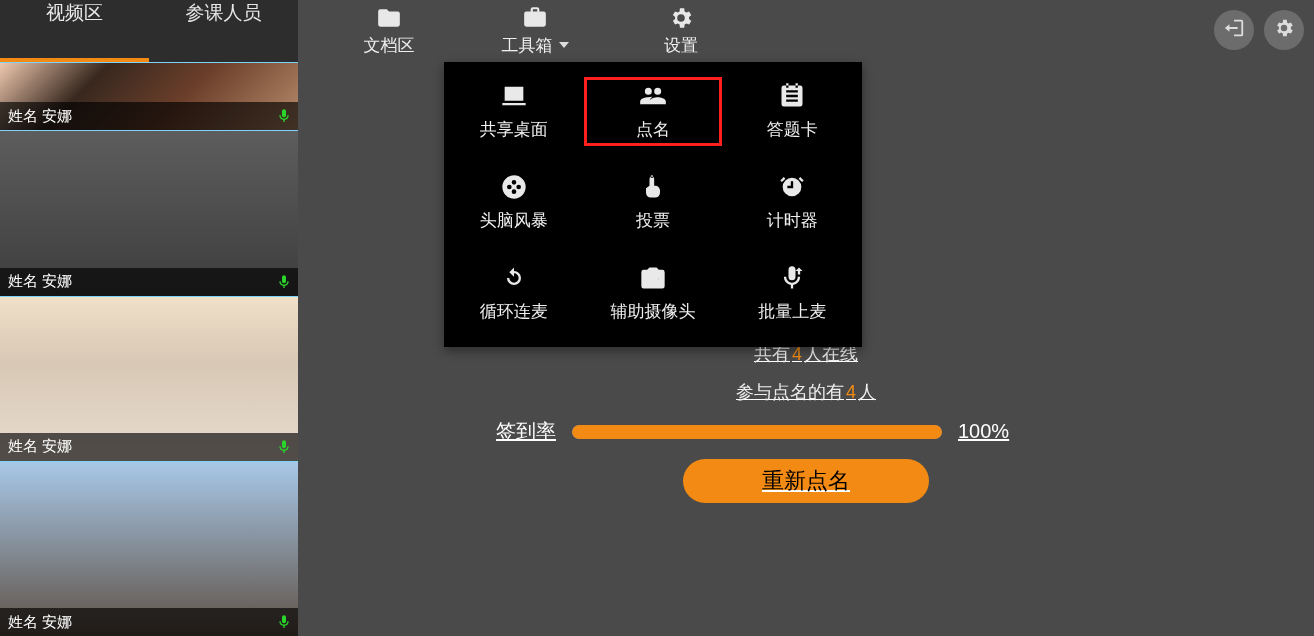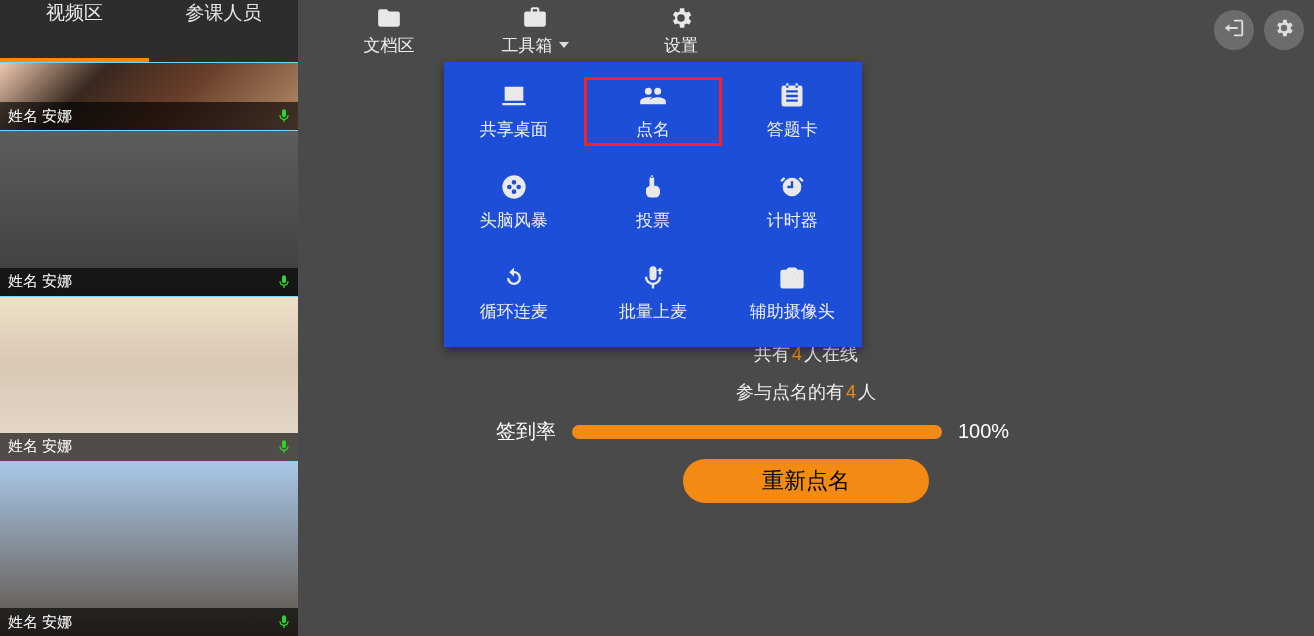--- a/index.html
+++ b/index.html
@@ -30,28 +30,28 @@
   .top-item { width:146px; display:flex; flex-direction:column; align-items:center; justify-content:center; gap:4px; cursor:pointer; color:#eee; font-size:17px;text-align:right; }
   .top-item .ico { height:24px; display:flex; align-items:center; justify-content:center; }
   .top-item .lbl { display:flex; align-items:center; gap:6px; }
   .caret { width:0; height:0; border-left:5px solid transparent; border-right:5px solid transparent; border-top:6px solid #ddd; }
 
   .right-ctrls { position:absolute; right:10px; top:10px; display:flex; gap:10px; }
   .round-btn { width:40px; height:40px; border-radius:50%; background:#6c6c6c; display:flex; align-items:center; justify-content:center; cursor:pointer; }
   .round-btn svg { width:22px; height:22px; fill:#ddd; }
 
   
-  .tool-panel { position:absolute; left:146px; top:62px; width:418px; background:#1d4ed8; padding:14px 0 18px; display:grid; grid-template-columns:repeat(3,1fr); row-gap:20px; z-index:5; box-shadow:0 4px 10px rgba(0,0,0,.4); }
+  .tool-panel { position:absolute; left:146px; top:62px; width:418px; background:#000000; padding:14px 0 18px; display:grid; grid-template-columns:repeat(3,1fr); row-gap:20px; z-index:5; box-shadow:0 4px 10px rgba(0,0,0,.4); }
   .tool-cell { display:flex; flex-direction:column; align-items:center; justify-content:center; gap:8px; font-size:17px; color:#f0f0f0; cursor:pointer; padding:6px 0; }
   .tool-cell .tico { height:28px; display:flex; align-items:center; justify-content:center; }
   .tool-cell svg { width:28px; height:28px; fill:#e9e9e9; }
   .tool-cell.highlighted { outline:3px solid #ff1f1f; outline-offset:-4px; }
 
   
-  .content { flex:1; display:flex; align-items:flex-start; justify-content:center; padding-top:280px; }
+  .content { flex:1; display:flex; align-items:flex-start; justify-content:center; padding-top:280px;text-decoration:underline; }
   .rollcall { width:620px; display:flex; flex-direction:column; align-items:center; gap:14px; }
   .rc-line { font-size:18px; color:#eee; }
   .rc-line .num { color:#f28a13; margin:0 2px; }
   .progress-row { display:flex; align-items:center; gap:16px; width:100%; }
   .progress-label { font-size:20px; color:#fff; }
   .progress-bar { width:370px; height:14px; background:#888; border-radius:7px; overflow:hidden; }
   .progress-fill { height:100%; width:100%; background:#f28a13; border-radius:7px; }
   .progress-pct { font-size:20px; color:#fff; }
   .retry-btn { width:246px; height:44px; border:none; border-radius:29px; background:#f28a13; color:#000000; font-size:22px; cursor:pointer; }
 
@@ -209,32 +209,32 @@
         <span class="tico">
             <svg viewBox="0 0 24 24">
               <path d="M12 6V3L8 7l4 4V8a4 4 0 1 1-4 4H6a6 6 0 1 0 6-6z"></path>
             </svg>
           </span>
         <span>循环连麦</span>
       </div>
       <div class="tool-cell">
         <span class="tico">
             <svg viewBox="0 0 24 24">
+              <path d="M12 8a5 5 0 1 0 5 5 5 5 0 0 0-5-5zm8-3h-3l-2-2H9L7 5H4a2 2 0 0 0-2 2v12a2 2 0 0 0 2 2h16a2 2 0 0 0 2-2V7a2 2 0 0 0-2-2zM17 14h-2v2h-2v-2h-2v-2h2v-2h2v2h2z"></path>
+            </svg>
+          </span>
+        <span>辅助摄像头</span>
+      </div>
+      <div class="tool-cell">
+        <span class="tico">
+            <svg viewBox="0 0 24 24">
               <path d="M12 14a3 3 0 0 0 3-3V5a3 3 0 0 0-6 0v6a3 3 0 0 0 3 3zm5-3a5 5 0 0 1-10 0H5a7 7 0 0 0 6 6.9V21h2v-3.1A7 7 0 0 0 19 11zM18 3l3 3h-2v3h-2V6h-2z"></path>
             </svg>
           </span>
         <span>批量上麦</span>
-      </div>
-      <div class="tool-cell">
-        <span class="tico">
-            <svg viewBox="0 0 24 24">
-              <path d="M12 8a5 5 0 1 0 5 5 5 5 0 0 0-5-5zm8-3h-3l-2-2H9L7 5H4a2 2 0 0 0-2 2v12a2 2 0 0 0 2 2h16a2 2 0 0 0 2-2V7a2 2 0 0 0-2-2zM17 14h-2v2h-2v-2h-2v-2h2v-2h2v2h2z"></path>
-            </svg>
-          </span>
-        <span>辅助摄像头</span>
       </div>
     </div>
 
     <div class="right-ctrls">
       <div class="round-btn">
         <span>
           <svg viewBox="0 0 24 24">
               <path d="M16 13v-2H7V8l-5 4 5 4v-3zM20 3h-8v2h8v14h-8v2h8a2 2 0 0 0 2-2V5a2 2 0 0 0-2-2z"></path>
             </svg>
         </span>

